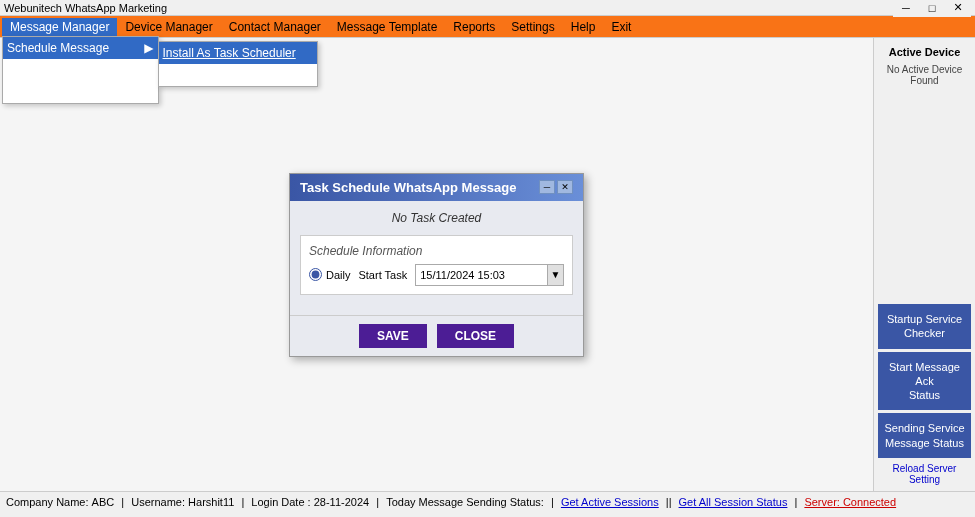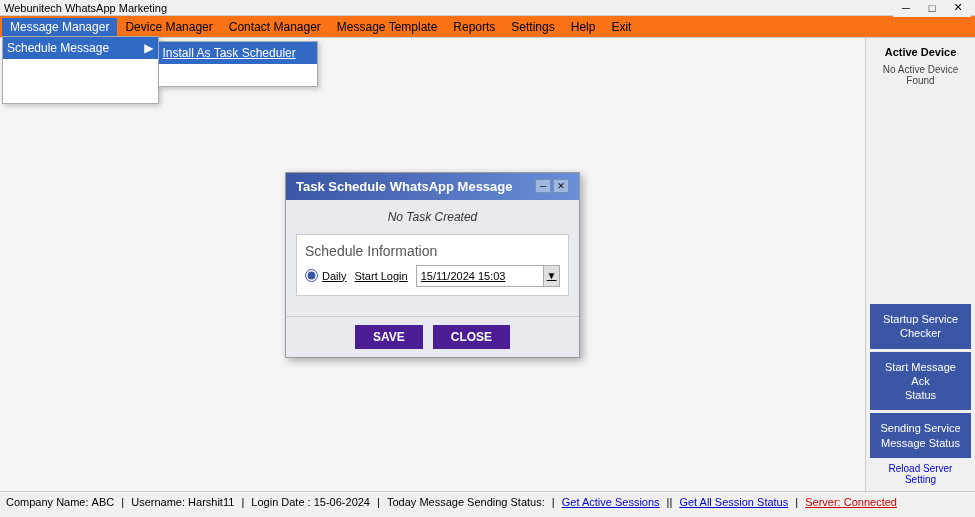--- a/index.html
+++ b/index.html
@@ -107,21 +107,21 @@
 
     
     .center-area {
       flex: 1;
       background: #f5f5f5;
       position: relative;
     }
 
     
     .right-panel {
-      width: 110px;
+      width: 102px;
       background: #f0f0f0;
       border-left: 1px solid #ccc;
       display: flex;
       flex-direction: column;
       padding: 4px;
     }
     .right-panel-title {
       font-size: 11px;
       font-weight: bold;
       text-align: center;
@@ -231,29 +231,29 @@
       margin-bottom: 10px;
       font-style: italic;
     }
     .schedule-info-box {
       background: white;
       border: 1px solid #ccc;
       padding: 8px;
       margin-bottom: 10px;
     }
     .schedule-info-label {
-      font-size: 14px;
+      font-size: 12px;
       color: #555;
       margin-bottom: 6px;
+      font-style: italic;
     }
     .schedule-row {
       display: flex;
       align-items: center;
       gap: 8px;
-      text-decoration: underline;
     }
     .radio-group {
       display: flex;
       align-items: center;
       gap: 4px;
     }
     .radio-input {
       accent-color: #3a56a5;
     }
     .date-input-container {
@@ -381,21 +381,21 @@
 
         <div class="dialog-body">
           <div class="dialog-no-task">No Task Created</div>
           <div class="schedule-info-box">
             <div class="schedule-info-label">Schedule Information</div>
             <div class="schedule-row">
               <div class="radio-group">
                 <input type="radio" class="radio-input" name="schedule-type" checked="" style="">
                 <label class="label-text">Daily</label>
               </div>
-              <label class="label-text">Start Login</label>
+              <label class="label-text">Start Task</label>
               <div class="date-input-container">
                 <input type="text" class="date-input" value="15/11/2024 15:03" style="">
                 <button class="date-btn">▼</button>
               </div>
             </div>
           </div>
         </div>
 
         <div class="dialog-footer">
           <button class="dialog-btn">SAVE</button>
@@ -417,21 +417,21 @@
 </div>
 
 <div class="status-bar">
   <span>Company Name:</span>&nbsp;
   <span>ABC</span>
   <span class="status-separator">&nbsp;|&nbsp;</span>
   <span>Username:</span>&nbsp;
   <span>Harshit11</span>
   <span class="status-separator">&nbsp;|&nbsp;</span>
   <span>Login Date :</span>&nbsp;
-  <span>15-06-2024</span>
+  <span>28-11-2024</span>
   <span class="status-separator">&nbsp;|&nbsp;</span>
   <span>Today Message Sending Status:</span>&nbsp;
   <span class="status-separator">|&nbsp;</span>
   <a class="status-bar-link">Get Active Sessions</a>
   <span class="status-separator">&nbsp;||&nbsp;</span>
   <a class="status-bar-link">Get All Session Status</a>
   <span class="status-separator">&nbsp;|&nbsp;</span>
   <a class="status-bar-server">Server: Connected</a>
 </div>
 

